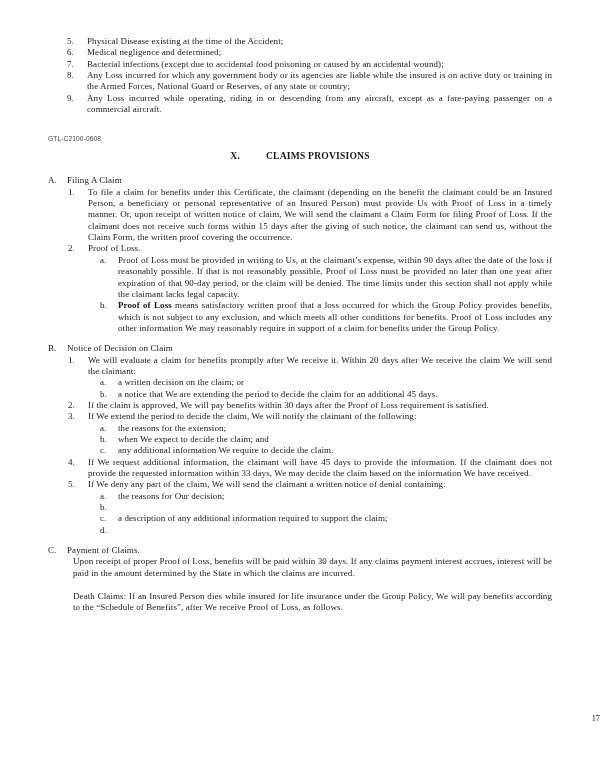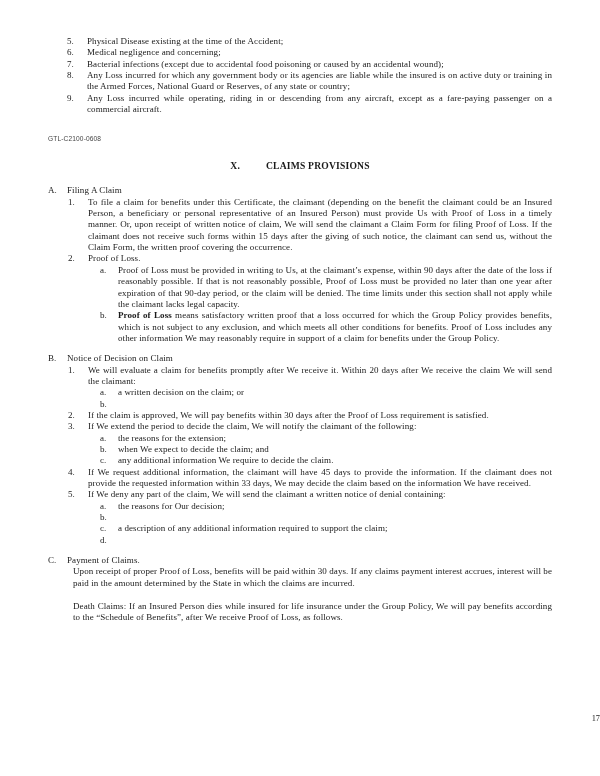--- a/index.html
+++ b/index.html
@@ -75,21 +75,21 @@
     margin-top: 20px;
     margin-left: 0px;
   }
 
   
   .section-heading {
     text-align: center;
     font-weight: bold;
     font-size: 9.6px;
     letter-spacing: 0.02em;
-    margin-top: 18px;
+    margin-top: 8px;
     margin-bottom: 14px;
   }
   .section-heading .numeral {
     display: inline-block;
     margin-right: 26px;
   }
   .block-gap-md { height: 9px; }
   .block-gap-lg { height: 12px; }
 
   .heading-line { margin-bottom: 0px; }
@@ -119,21 +119,21 @@
 
     <div class="exclusions doc-text">
 
       <div class="row lvl-top">
         <span class="marker">5.</span>
         <span class="body-cell">Physical Disease existing at the time of the Accident;</span>
       </div>
 
       <div class="row lvl-top">
         <span class="marker">6.</span>
-        <span class="body-cell">Medical negligence and concerning;</span>
+        <span class="body-cell">Medical negligence and determined;</span>
       </div>
 
       <div class="row lvl-top">
         <span class="marker">7.</span>
         <span class="body-cell">Bacterial infections (except due to accidental food poisoning or caused by an accidental wound);</span>
       </div>
 
       <div class="row lvl-top">
         <span class="marker">8.</span>
         <span class="body-cell">Any Loss incurred for which any government body or its agencies are liable while the insured is on active duty or training in the Armed Forces, National Guard or Reserves, of any state or country;</span>
@@ -193,20 +193,21 @@
       <div class="row lvl-num">
         <span class="marker">1.</span>
         <span class="body-cell">We will evaluate a claim for benefits promptly after We receive it.  Within 20 days after We receive the claim We will send the claimant:</span>
       </div>
       <div class="row lvl-sub">
         <span class="marker">a.</span>
         <span class="body-cell">a written decision on the claim; or</span>
       </div>
       <div class="row lvl-sub">
         <span class="marker">b.</span>
+        <span class="body-cell">a notice that We are extending the period to decide the claim for an additional 45 days.</span>
       </div>
 
       <div class="row lvl-num">
         <span class="marker">2.</span>
         <span class="body-cell">If the claim is approved, We will pay benefits within 30 days after the Proof of Loss requirement is satisfied.</span>
       </div>
 
       <div class="row lvl-num">
         <span class="marker">3.</span>
         <span class="body-cell">If We extend the period to decide the claim, We will notify the claimant of the following:</span>

